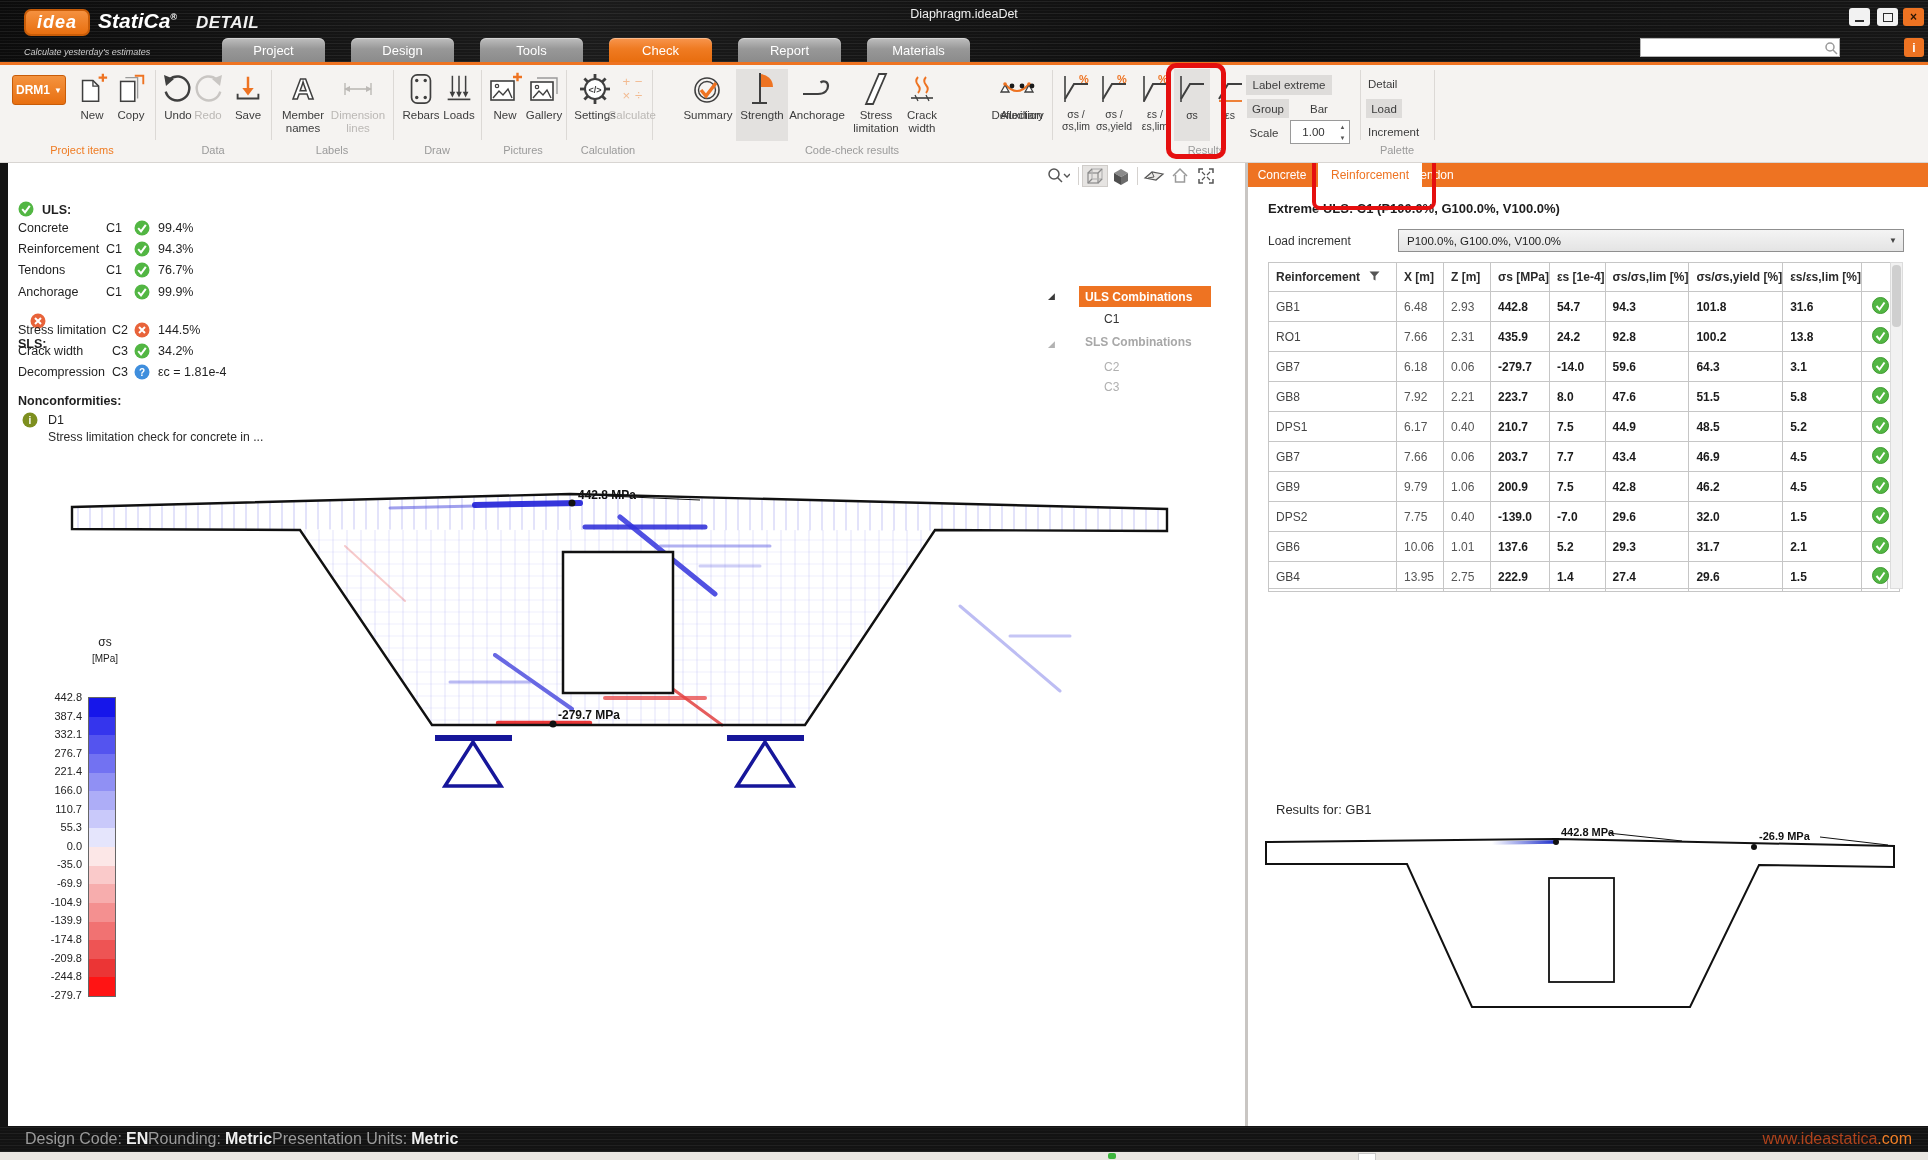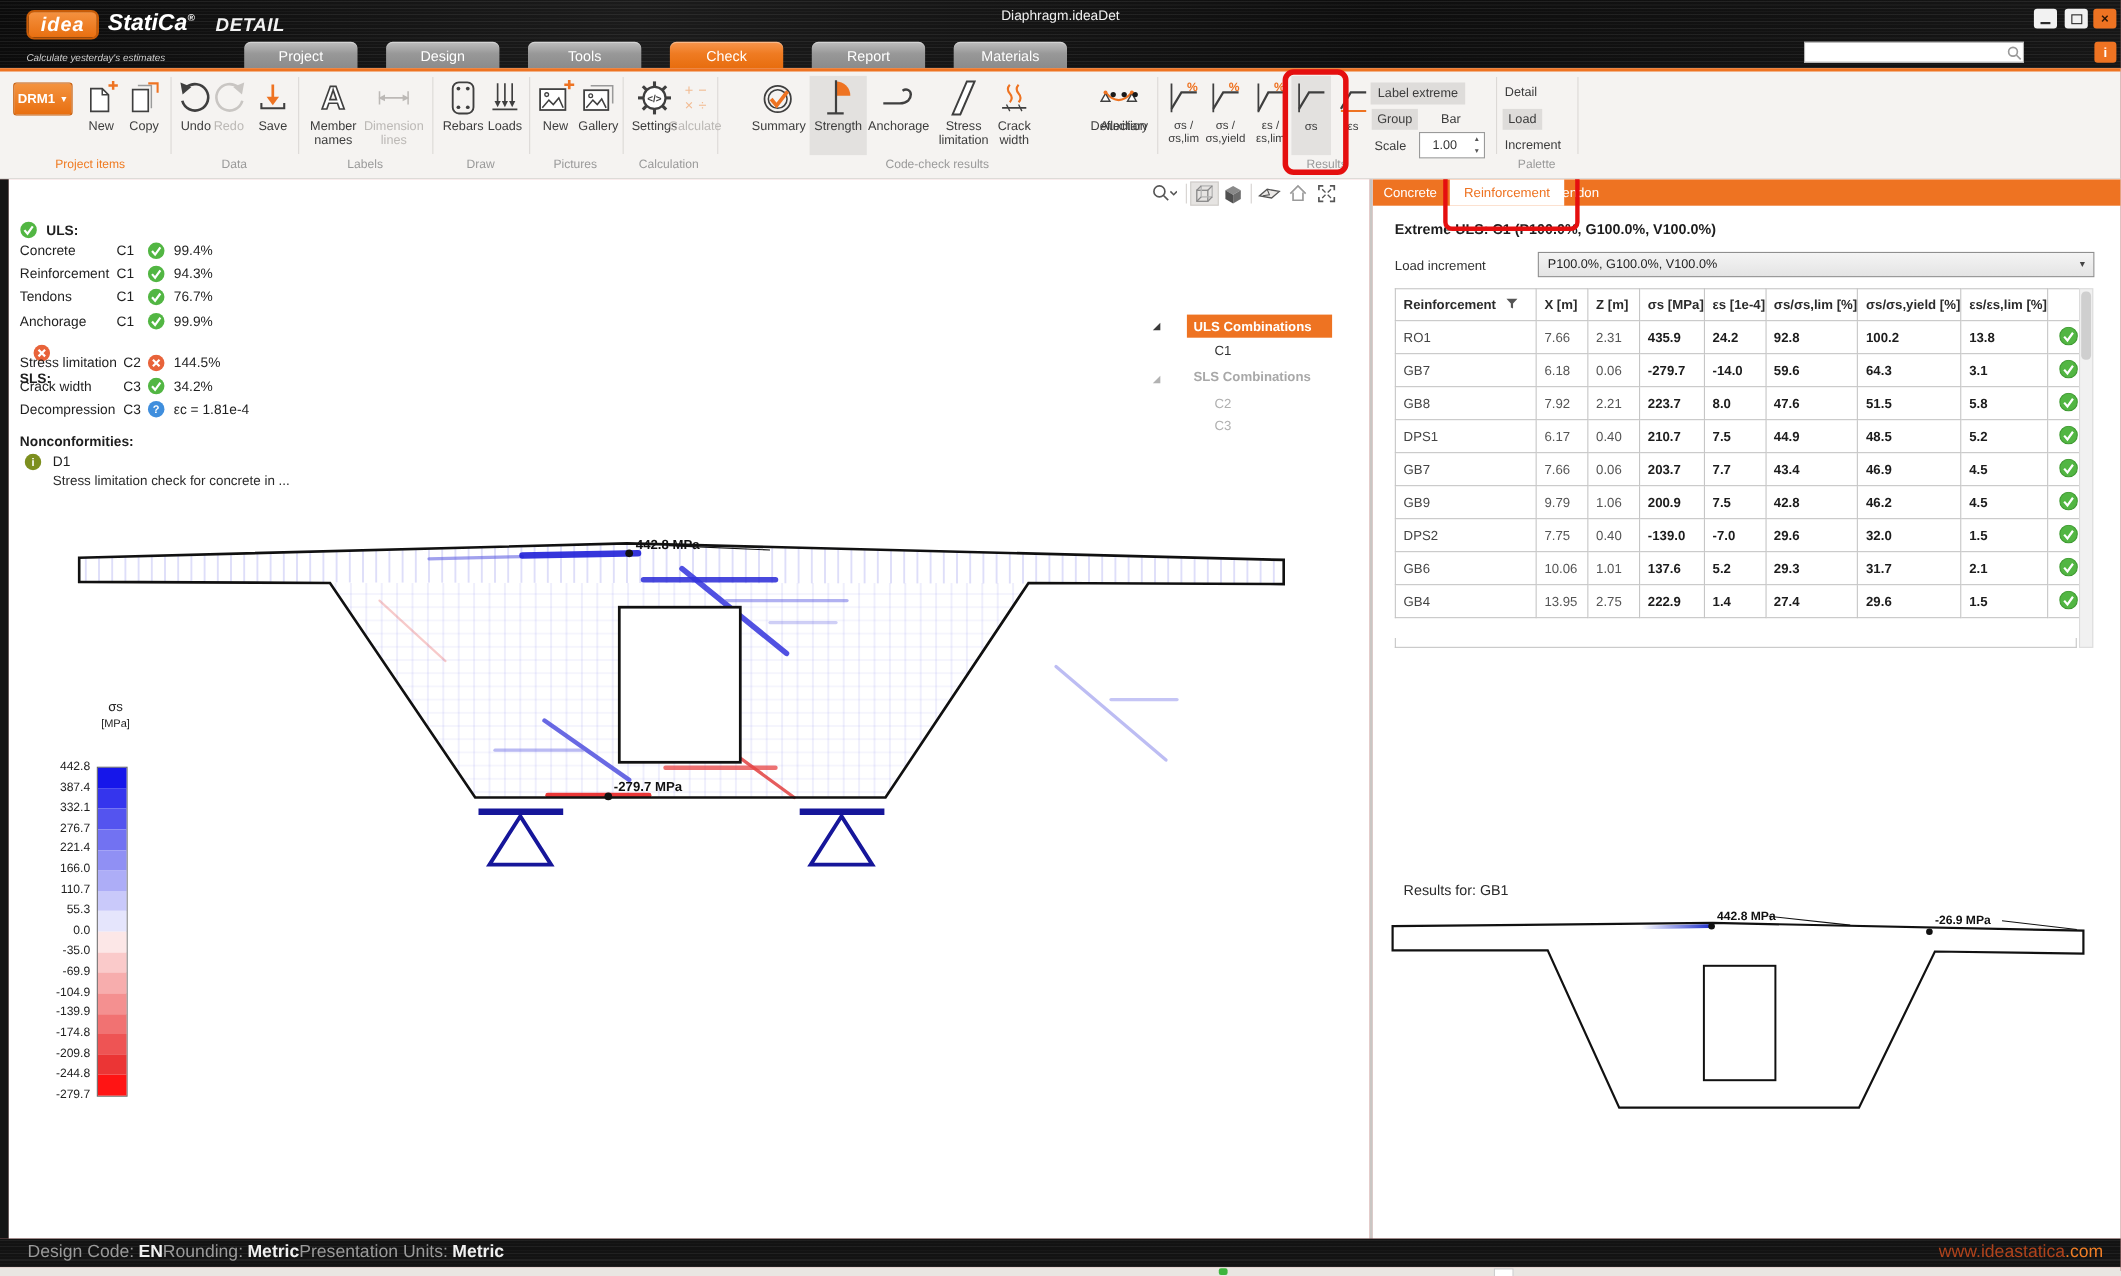--- a/index.html
+++ b/index.html
@@ -744,20 +744,36 @@
           <th>σs [MPa]</th>
           <th>εs [1e-4]</th>
           <th>σs/σs,lim [%]</th>
           <th>σs/σs,yield [%]</th>
           <th>εs/εs,lim [%]</th>
           <th class="chk"></th>
         </tr>
       </thead>
       <tbody>
 
+          <tr>
+            <td class="c-name">GB1</td>
+            <td>6.48</td>
+            <td>2.93</td>
+            <td class="num">442.8</td>
+            <td class="num">54.7</td>
+            <td class="num">94.3</td>
+            <td class="num">101.8</td>
+            <td class="num">31.6</td>
+            <td class="chk">
+              <svg width="17" height="17" viewBox="0 0 17 17">
+                <circle cx="8.5" cy="8.5" r="8" fill="#52b643" stroke="#3e9a31"></circle>
+                <path d="M4.5 9 l3 3.5 l5 -7" fill="none" stroke="#fff" stroke-width="2"></path>
+              </svg>
+            </td>
+          </tr>
 
           <tr>
             <td class="c-name">RO1</td>
             <td>7.66</td>
             <td>2.31</td>
             <td class="num">435.9</td>
             <td class="num">24.2</td>
             <td class="num">92.8</td>
             <td class="num">100.2</td>
             <td class="num">13.8</td>

